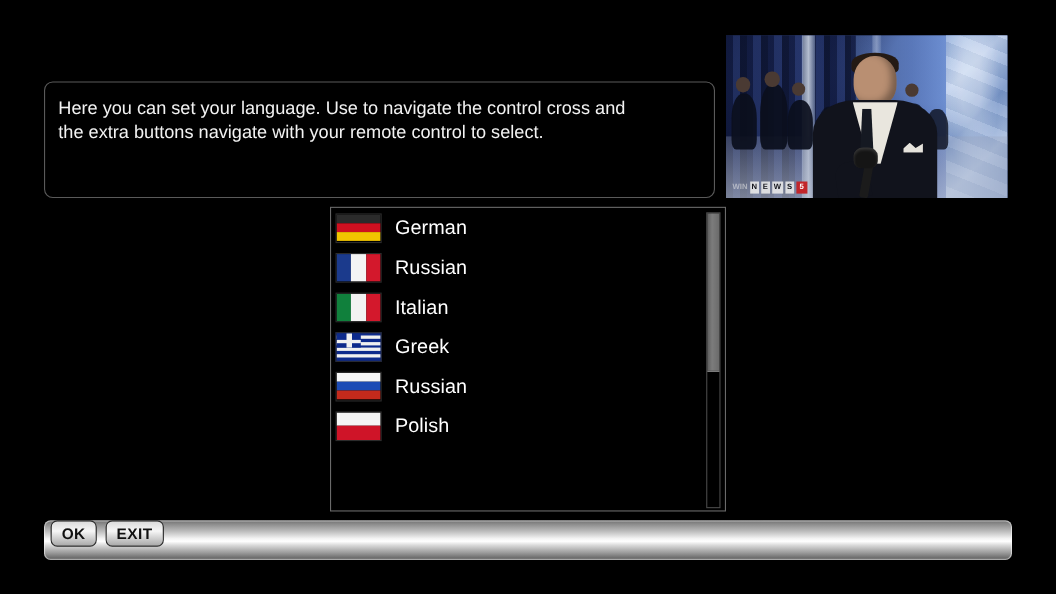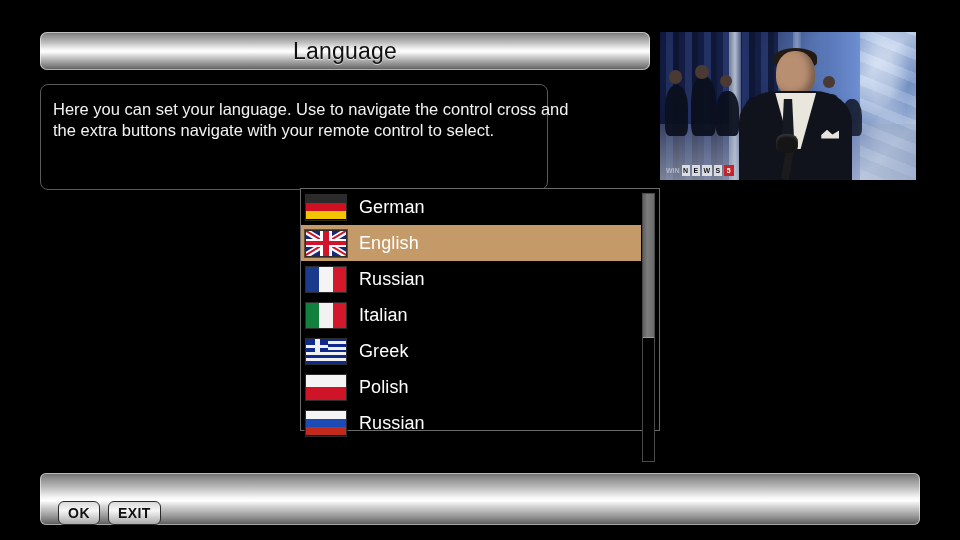--- a/index.html
+++ b/index.html
@@ -20,21 +20,21 @@
     display:flex; align-items:center; justify-content:center;
   }
   #title-text {
     font-size:23px; color:#111; letter-spacing:.2px;
     font-family:"Liberation Sans", sans-serif;
     text-shadow:0 1px 0 rgba(255,255,255,.6);
   }
 
   
   #desc-box {
-    position:absolute; left:40px; top:84px; width:508px; height:106px;
+    position:absolute; left:40px; top:74px; width:610px; height:106px;
     background:#000; border:1px solid #5a5a5a; border-radius:8px;
     padding:14px 14px 0 12px;
   }
   .desc-line {
     color:#f2f2f2; font-size:16.5px; line-height:21px;
     white-space:nowrap;
   }
 
   
   #video-preview {
@@ -131,21 +131,21 @@
     background:rgba(235,235,235,.88); color:#12131a;
     font-size:7px; font-weight:bold; line-height:9px;
     padding:1px 1.5px; letter-spacing:.3px;
     font-family:"Liberation Sans", sans-serif;
   }
   .logo-chip.accent { background:#c2252a; color:#fff; padding:1px 3px; }
   .logo-faint { color:rgba(230,230,230,.55); font-size:7px; font-weight:bold; }
 
   
   #lang-panel {
-    position:absolute; left:300px; top:188px; width:360px; height:243px;
+    position:absolute; left:300px; top:188px; width:360px; height:277px;
     background:#000; border:1px solid #6a6a6a;text-align:center;
   }
   #lang-list { position:absolute; left:0; top:0; width:340px; height:100%; }
   .lang-row {
     position:relative; height:36px; display:flex; align-items:center;
     padding-left:4px;
   }
   .lang-row.selected { background:#c59a69; }
   .lang-label {
     margin-left:12px; font-size:18px; color:#fff;
@@ -202,45 +202,42 @@
     background:#000; border:1px solid #4a4a4a;
   }
   #scroll-thumb {
     position:absolute; left:0; top:0; width:100%; height:54%;
     background:linear-gradient(to right,#5d5d5d,#7c7c7c 40%,#6a6a6a);
     border-bottom:1px solid #9a9a9a;
   }
 
   
   #bottom-bar {
-    position:absolute; left:40px; top:473px; width:880px; height:52px;
+    position:absolute; left:40px; top:473px; width:880px; height:36px;
     border-radius:6px;
     background:linear-gradient(to bottom,
        #6e6e6e 0%, #8d8d8d 10%, #bdbdbd 28%, #f3f3f3 46%,
        #ffffff 53%, #d6d6d6 64%, #9b9b9b 82%, #6c6c6c 95%, #4c4c4c 100%);
     box-shadow:inset 0 0 0 1px rgba(255,255,255,.5);
-    display:flex; align-items:flex-end; gap:8px; padding-left:18px;
+    display:flex; align-items:flex-start; gap:8px; padding-left:6px;
   }
   .softkey {
     min-width:42px; height:24px; padding:0 9px; border-radius:6px;
     border:1px solid #2a2a2a;
     background:linear-gradient(to bottom,#dadada,#f6f6f6 40%,#cfcfcf 70%,#a9a9a9);
     display:flex; align-items:center; justify-content:center;
     font-size:14px; font-weight:bold; color:#111;
     font-family:"Liberation Sans", sans-serif; letter-spacing:.4px;
   }
 </style>
 </head>
 <body>
 
 <div id="screen">
 
-  <div id="title-bar">
-    <div id="title-text">Language</div>
-  </div>
 
   <div id="desc-box">
     <div class="desc-line">Here you can set your language. Use to navigate the control cross and</div>
     <div class="desc-line">the extra buttons navigate with your remote control to select.</div>
   </div>
 
   <div id="video-preview">
     <div class="v-bg"></div>
     <div class="v-curtain"></div>
     <div class="v-pillar p1"></div>
@@ -284,33 +281,20 @@
 
       <div class="lang-row">
         <span class="flag f-de">
           <span class="band b1"></span>
             <span class="band b2"></span>
             <span class="band b3"></span>
         </span>
         <span class="lang-label">German</span>
       </div>
 
-      <div class="lang-row selected">
-        <span class="flag f-gb">
-          <span class="diagw d1"></span>
-            <span class="diagw d2"></span>
-          <span class="diagr d1"></span>
-            <span class="diagr d2"></span>
-          <span class="crossw-h"></span>
-            <span class="crossw-v"></span>
-          <span class="crossr-h"></span>
-            <span class="crossr-v"></span>
-        </span>
-        <span class="lang-label">English</span>
-      </div>
 
       <div class="lang-row">
         <span class="flag f-fr">
           <span class="vband v1"></span>
             <span class="vband v2"></span>
             <span class="vband v3"></span>
         </span>
         <span class="lang-label">Russian</span>
       </div>
 
@@ -331,36 +315,36 @@
             <span class="s" style="top:77.7%"></span>
           <span class="canton">
               <span class="cx-h"></span>
               <span class="cx-v"></span>
             </span>
         </span>
         <span class="lang-label">Greek</span>
       </div>
 
       <div class="lang-row">
-        <span class="flag f-pl">
-          <span class="band b1"></span>
-            <span class="band b2"></span>
-        </span>
-        <span class="lang-label">Polish</span>
-      </div>
-
-      <div class="lang-row">
         <span class="flag f-ru">
           <span class="band b1"></span>
             <span class="band b2"></span>
             <span class="band b3"></span>
         </span>
         <span class="lang-label">Russian</span>
       </div>
 
+      <div class="lang-row">
+        <span class="flag f-pl">
+          <span class="band b1"></span>
+            <span class="band b2"></span>
+        </span>
+        <span class="lang-label">Polish</span>
+      </div>
+
     </div>
 
     <div id="scroll-track">
       <div id="scroll-thumb" style="height: 54%; top: 0%;"></div>
     </div>
   </div>
 
   <div id="bottom-bar">
     <div class="softkey">
       <span>OK</span>

